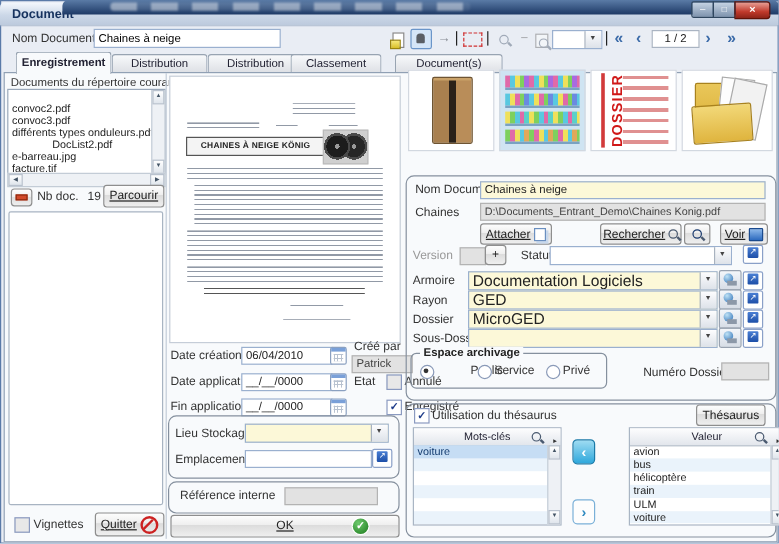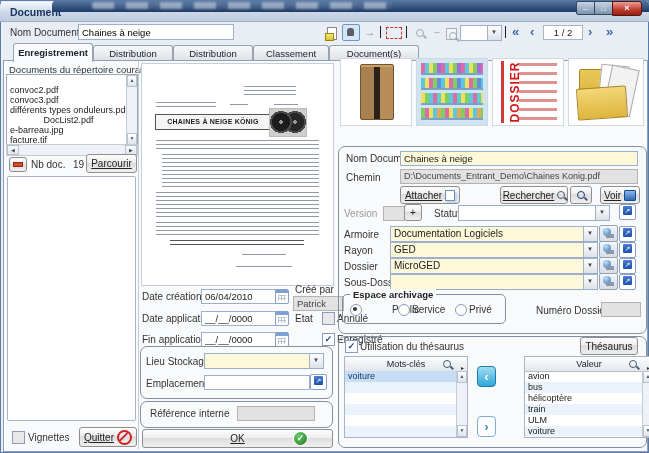--- a/index.html
+++ b/index.html
@@ -9,21 +9,21 @@
   .abs{position:absolute;}
   .lbl{position:absolute;font-size:10px;color:#333;white-space:nowrap;}
   .field{position:absolute;background:#fff;border:1px solid #9ab0cf;height:13px;line-height:13px;
          padding:0 3px;font-size:9.5px;white-space:nowrap;overflow:hidden;}
   .yellow{background:#fcf8d8;}
   .grayf{background:#e2e2e2;border-color:#b3b3b3;color:#444;}
   .btn{position:absolute;display:flex;align-items:center;justify-content:center;gap:3px;
        background:linear-gradient(#fdfdfd,#eee 45%,#dcdcdc 46%,#efefef);
        border:1px solid #8e8e8e;border-radius:3px;font-size:10px;color:#222;cursor:default;}
   .combo{position:absolute;background:#fff;border:1px solid #9ab0cf;height:14px;}
-  .combo .val{position:absolute;left:3px;top:0;right:14px;line-height:14px;font-size:10px;
+  .combo .val{position:absolute;left:3px;top:0;right:14px;line-height:14px;font-size:13px;
               white-space:nowrap;overflow:hidden;}
   .combo .arr{position:absolute;right:0;top:0;bottom:0;width:13px;
               background:linear-gradient(#fdfdfe,#dde2e9);border-left:1px solid #a8b2bf;}
   .combo .arr::after{content:"▼";position:absolute;left:3px;top:3px;font-size:6px;color:#444;}
   .editbtn{position:absolute;width:15px;height:14px;background:#fff;border:1px solid #8aa0c8;
            border-radius:2px;}
   .editbtn::after{content:"↗";position:absolute;left:3px;top:1px;width:9px;height:9px;
            background:linear-gradient(#4a7fd4,#1d4fa8);color:#fff;font-size:7px;line-height:9px;
            text-align:center;border-radius:1px;}
   .lookupbtn{position:absolute;width:17px;height:15px;border:1px solid #98a2b0;border-radius:2px;
@@ -138,21 +138,21 @@
 
   <div class="tab active" style="left:13px;width:78px;">
     <span>Enregistrement</span>
   </div>
   <div class="tab" style="left:93px;width:78px;">
     <span>Distribution interne</span>
   </div>
   <div class="tab" style="left:173px;width:78px;">
     <span>Distribution externe</span>
   </div>
-  <div class="tab" style="left:253px;width:74px;">
+  <div class="tab" style="left:242px;width:74px;">
     <span>Classement</span>
   </div>
   <div class="tab" style="left:329px;width:88px;">
     <span>Document(s) attaché(s)</span>
   </div>
 
   <div class="abs" style="left:3px;top:60px;width:643px;height:390px;background:#f8fafc;border:1px solid #90a0b4;z-index:1;"></div>
 
   <span class="lbl" style="left:9px;top:64px;z-index:2;font-size:9.5px;">Documents du répertoire courant</span>
   <div class="abs" style="left:6px;top:74px;width:130px;height:70px;background:#fff;border:1px solid #9aa8ba;z-index:2;">
@@ -304,21 +304,21 @@
   <div class="cyanlbl" style="left:568px;top:126px;width:74px;line-height:15px;">
     <span></span>
   </div>
 
   <div class="groupbox" style="left:338px;top:146px;width:307px;height:186px;z-index:2;"></div>
 
   <span class="lbl" style="left:346px;top:153px;z-index:3;">Nom Document</span>
   <div class="field yellow" style="left:400px;top:151px;width:230px;z-index:3;">
     <span>Chaines à neige</span></div>
 
-  <span class="lbl" style="left:346px;top:172px;z-index:3;">Chemin</span>
+  <span class="lbl" style="left:346px;top:172px;z-index:3;">Chaines</span>
   <div class="field grayf" style="left:400px;top:169px;width:230px;font-size:9px;z-index:3;">
     <span>D:\Documents_Entrant_Demo\Chaines Konig.pdf</span></div>
 
   <div class="btn" style="left:400px;top:186px;width:58px;height:16px;z-index:3;">
     <span style="text-decoration:underline;text-decoration-thickness:1px;">Attacher</span>
     <span style="display:inline-block;width:8px;height:9px;background:#fff;border:1px solid #6a8fc0;box-shadow:2px 2px 0 #c8d8ec;"></span>
   </div>
   <div class="btn" style="left:500px;top:186px;width:66px;height:16px;z-index:3;">
     <span style="text-decoration:underline;text-decoration-thickness:1px;">Rechercher</span>
     <span class="mag" style="position:relative;display:inline-block;"></span>

